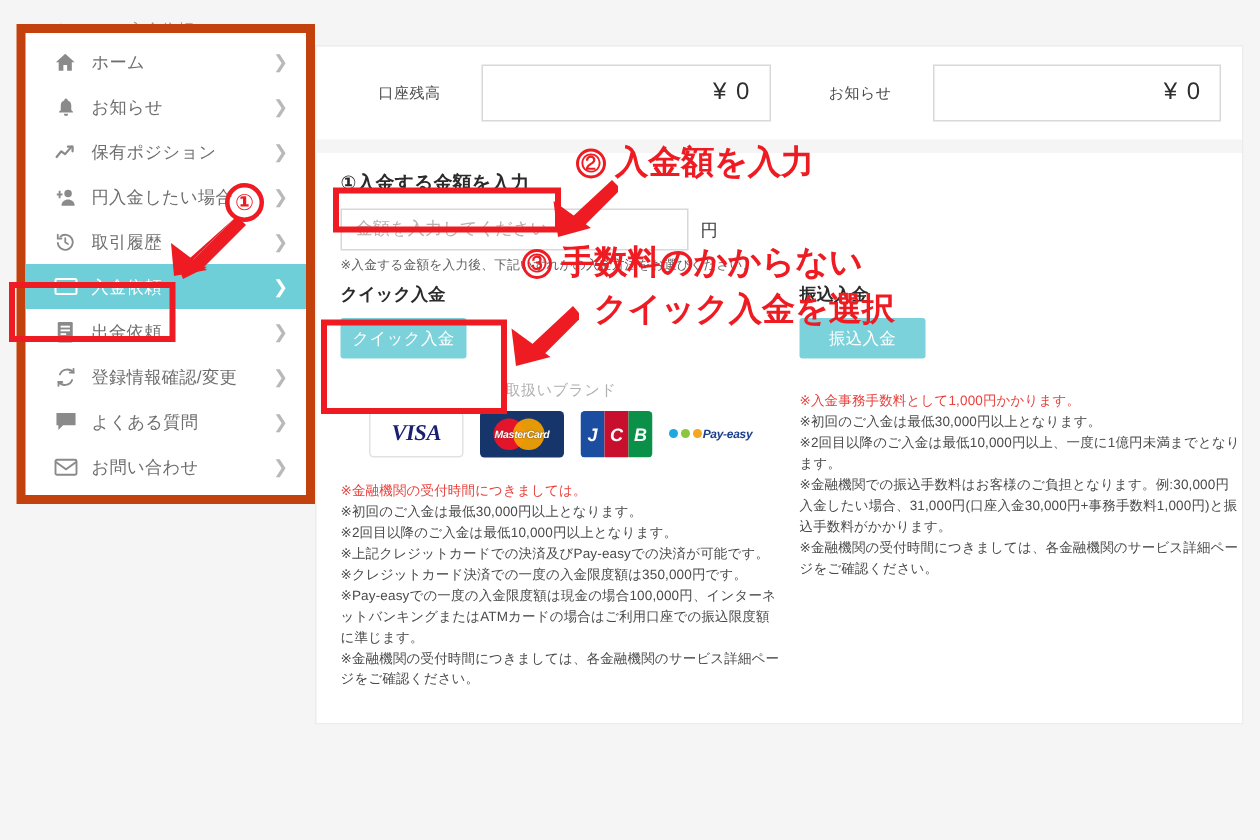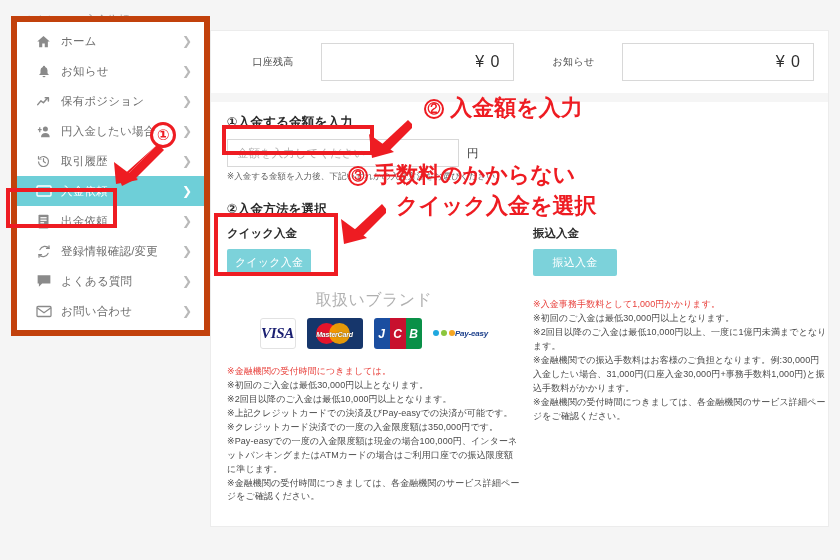--- a/index.html
+++ b/index.html
@@ -178,35 +178,35 @@
     font-size: 11px;
     border: none;
     border-radius: 2px;
     cursor: pointer;
     font-family: "Liberation Sans", sans-serif;
     letter-spacing: 0.2px;
   }
 
   .brands-label {
     text-align: center;
-    font-size: 16px;
+    font-size: 10px;
     color: #b0b0b0;
     margin: 14px 0 7px 0;
     letter-spacing: 0.4px;
   }
   .brands {
     display: flex;
     align-items: center;
     justify-content: center;
     gap: 11px;
   }
   .brand { height: 31px; display: flex; align-items: center; }
 
   .brand-visa {
-    width: 36px; height: 31px;
+    width: 63px; height: 31px;
     background: #ffffff;
     border: 1px solid #e2e2e2;
     border-radius: 3px;
     display: flex; align-items: center; justify-content: center;
   }
   .brand-visa span {
     font-family: "Liberation Serif", serif;
     font-style: italic;
     font-weight: bold;
     font-size: 15px;
@@ -432,21 +432,20 @@
 
       <h3 class="section-title">①入金する金額を入力</h3>
 
       <div class="amount-row">
         <input class="amount-input" type="text" placeholder="金額を入力してください" style="">
         <span class="yen-unit">円</span>
       </div>
 
       <p class="note-small">※入金する金額を入力後、下記いずれかの入金方法をお選びください。</p>
 
-      <h3 class="section-title section-title-2">②入金方法を選択</h3>
 
       <div class="methods">
 
         <div class="method-col">
           <div class="method-head">クイック入金</div>
           <button class="method-btn">クイック入金</button>
 
           <div class="brands-label">取扱いブランド</div>
           <div class="brands">
             <div class="brand">
@@ -515,21 +514,21 @@
   <svg class="anno" style="left:108px; top:140px;" width="58" height="48">
     <g fill="#ee1c22">
       <path d="M50 4 L18 36 L30 38 L14 46 L7 28 L12 38 Z"></path>
       <path d="M50 4 L20 34 L26 40 L56 10 Z"></path>
       <path d="M8 44 L6 22 L30 40 Z"></path>
     </g>
   </svg>
 
   <div class="anno anno-box" style="left:6px; top:188px; width:111px; height:40px;"></div>
 
-  <div class="anno anno-text" style="left:424px; top:96px; font-size:22px;">
+  <div class="anno anno-text" style="left:384px; top:96px; font-size:22px;">
     <span class="circ-num" style="width:20px;height:20px;font-size:13px;border-width:2px;vertical-align:2px;">②</span>
     <span>入金額を入力</span>
   </div>
 
   <svg class="anno" style="left:364px; top:118px;" width="48" height="42">
     <g fill="#ee1c22">
       <path d="M44 2 L16 28 L24 34 L50 8 Z"></path>
       <path d="M8 40 L5 16 L30 34 Z"></path>
     </g>
   </svg>

